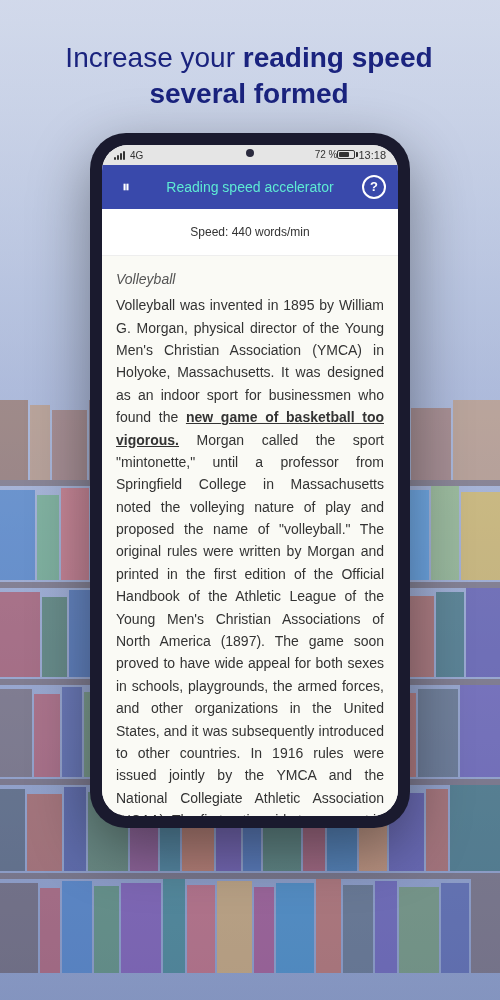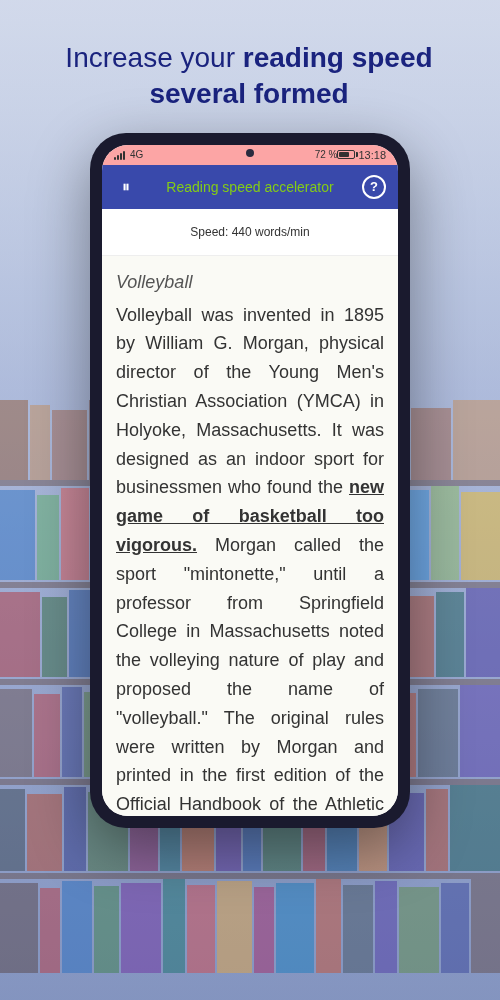--- a/index.html
+++ b/index.html
@@ -56,24 +56,24 @@
     }
 
     .phone-inner {
       border-radius: 26px;
       overflow: hidden;
       background: #fff;
     }
 
     
     .status-bar {
-      background: #fca5a5;
+      background: #e5e5e5;
       display: flex;
       justify-content: space-between;
-      align-items: center;
+      align-items: flex-end;
       padding: 4px 12px;
       font-size: 11px;
       color: #333;
     }
 
     .status-left {
       display: flex;
       align-items: center;
       gap: 3px;
     }
@@ -142,21 +142,21 @@
     
     .app-bar {
       background: #3949ab;
       display: flex;
       align-items: center;
       justify-content: space-between;
       padding: 10px 12px;
     }
 
     .app-bar-title {
-      color: #84cc16;
+      color: #5eead4;
       font-size: 14px;
       font-weight: 500;
       flex: 1;
       text-align: center;
     }
 
     .pause-btn {
       width: 24px;
       height: 24px;
       display: flex;
@@ -188,21 +188,21 @@
       color: #333;
       border-bottom: 1px solid #eee;
     }
 
     
     .content-area {
       background: #fafaf5;
       padding: 12px 14px;
       height: 560px;
       overflow: hidden;
-      font-size: 18px;
+      font-size: 14px;
       line-height: 1.6;
       color: #333;
       text-align: justify;
     }
 
     .content-title {
       font-style: italic;
       color: #555;
       margin-bottom: 4px;
     }

